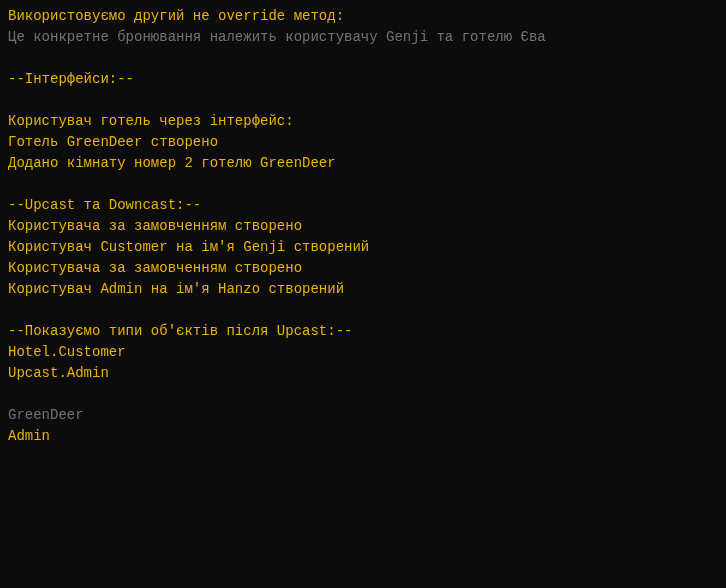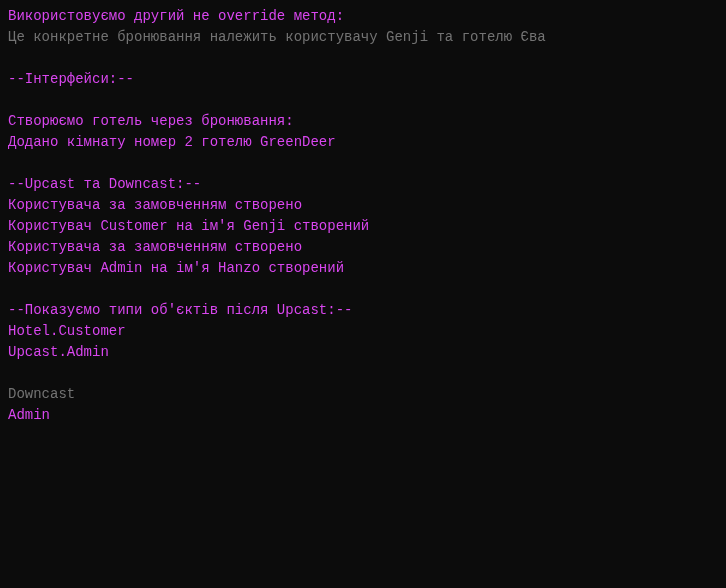--- a/index.html
+++ b/index.html
@@ -30,47 +30,48 @@
     .line {
       white-space: pre;
       display: block;
     }
 
     .cyan {
       color: #737373;
     }
 
     .white {
-      color: #d946ef;
+      color: #eab308;
     }
 
     .empty {
       height: 1.5em;
       display: block;
     }
   </style>
 </head>
 <body>
 
 <div class="terminal">
   <div id="terminal-lines">
       <span class="line white">Використовуємо другий не override метод:</span>
       <span class="line cyan">Це конкретне бронювання належить користувачу Genji та готелю Єва</span>
       <span class="line white empty"> </span>
       <span class="line white">--Інтерфейси:--</span>
       <span class="line white empty"> </span>
-      <span class="line white">Створюємо готель через бронювання:</span>
+      <span class="line white">Користувач готель через інтерфейс:</span>
+      <span class="line white">Готель GreenDeer створено</span>
       <span class="line white">Додано кімнату номер 2 готелю GreenDeer</span>
       <span class="line white empty"> </span>
       <span class="line white">--Upcast та Downcast:--</span>
       <span class="line white">Користувача за замовченням створено</span>
       <span class="line white">Користувач Customer на ім'я Genji створений</span>
       <span class="line white">Користувача за замовченням створено</span>
       <span class="line white">Користувач Admin на ім'я Hanzo створений</span>
       <span class="line white empty"> </span>
       <span class="line white">--Показуємо типи об'єктів після Upcast:--</span>
       <span class="line white">Hotel.Customer</span>
       <span class="line white">Upcast.Admin</span>
       <span class="line white empty"> </span>
-      <span class="line cyan">Downcast</span>
+      <span class="line cyan">GreenDeer</span>
       <span class="line white">Admin</span>
     </div>
 </div>
 
 </body></html>

